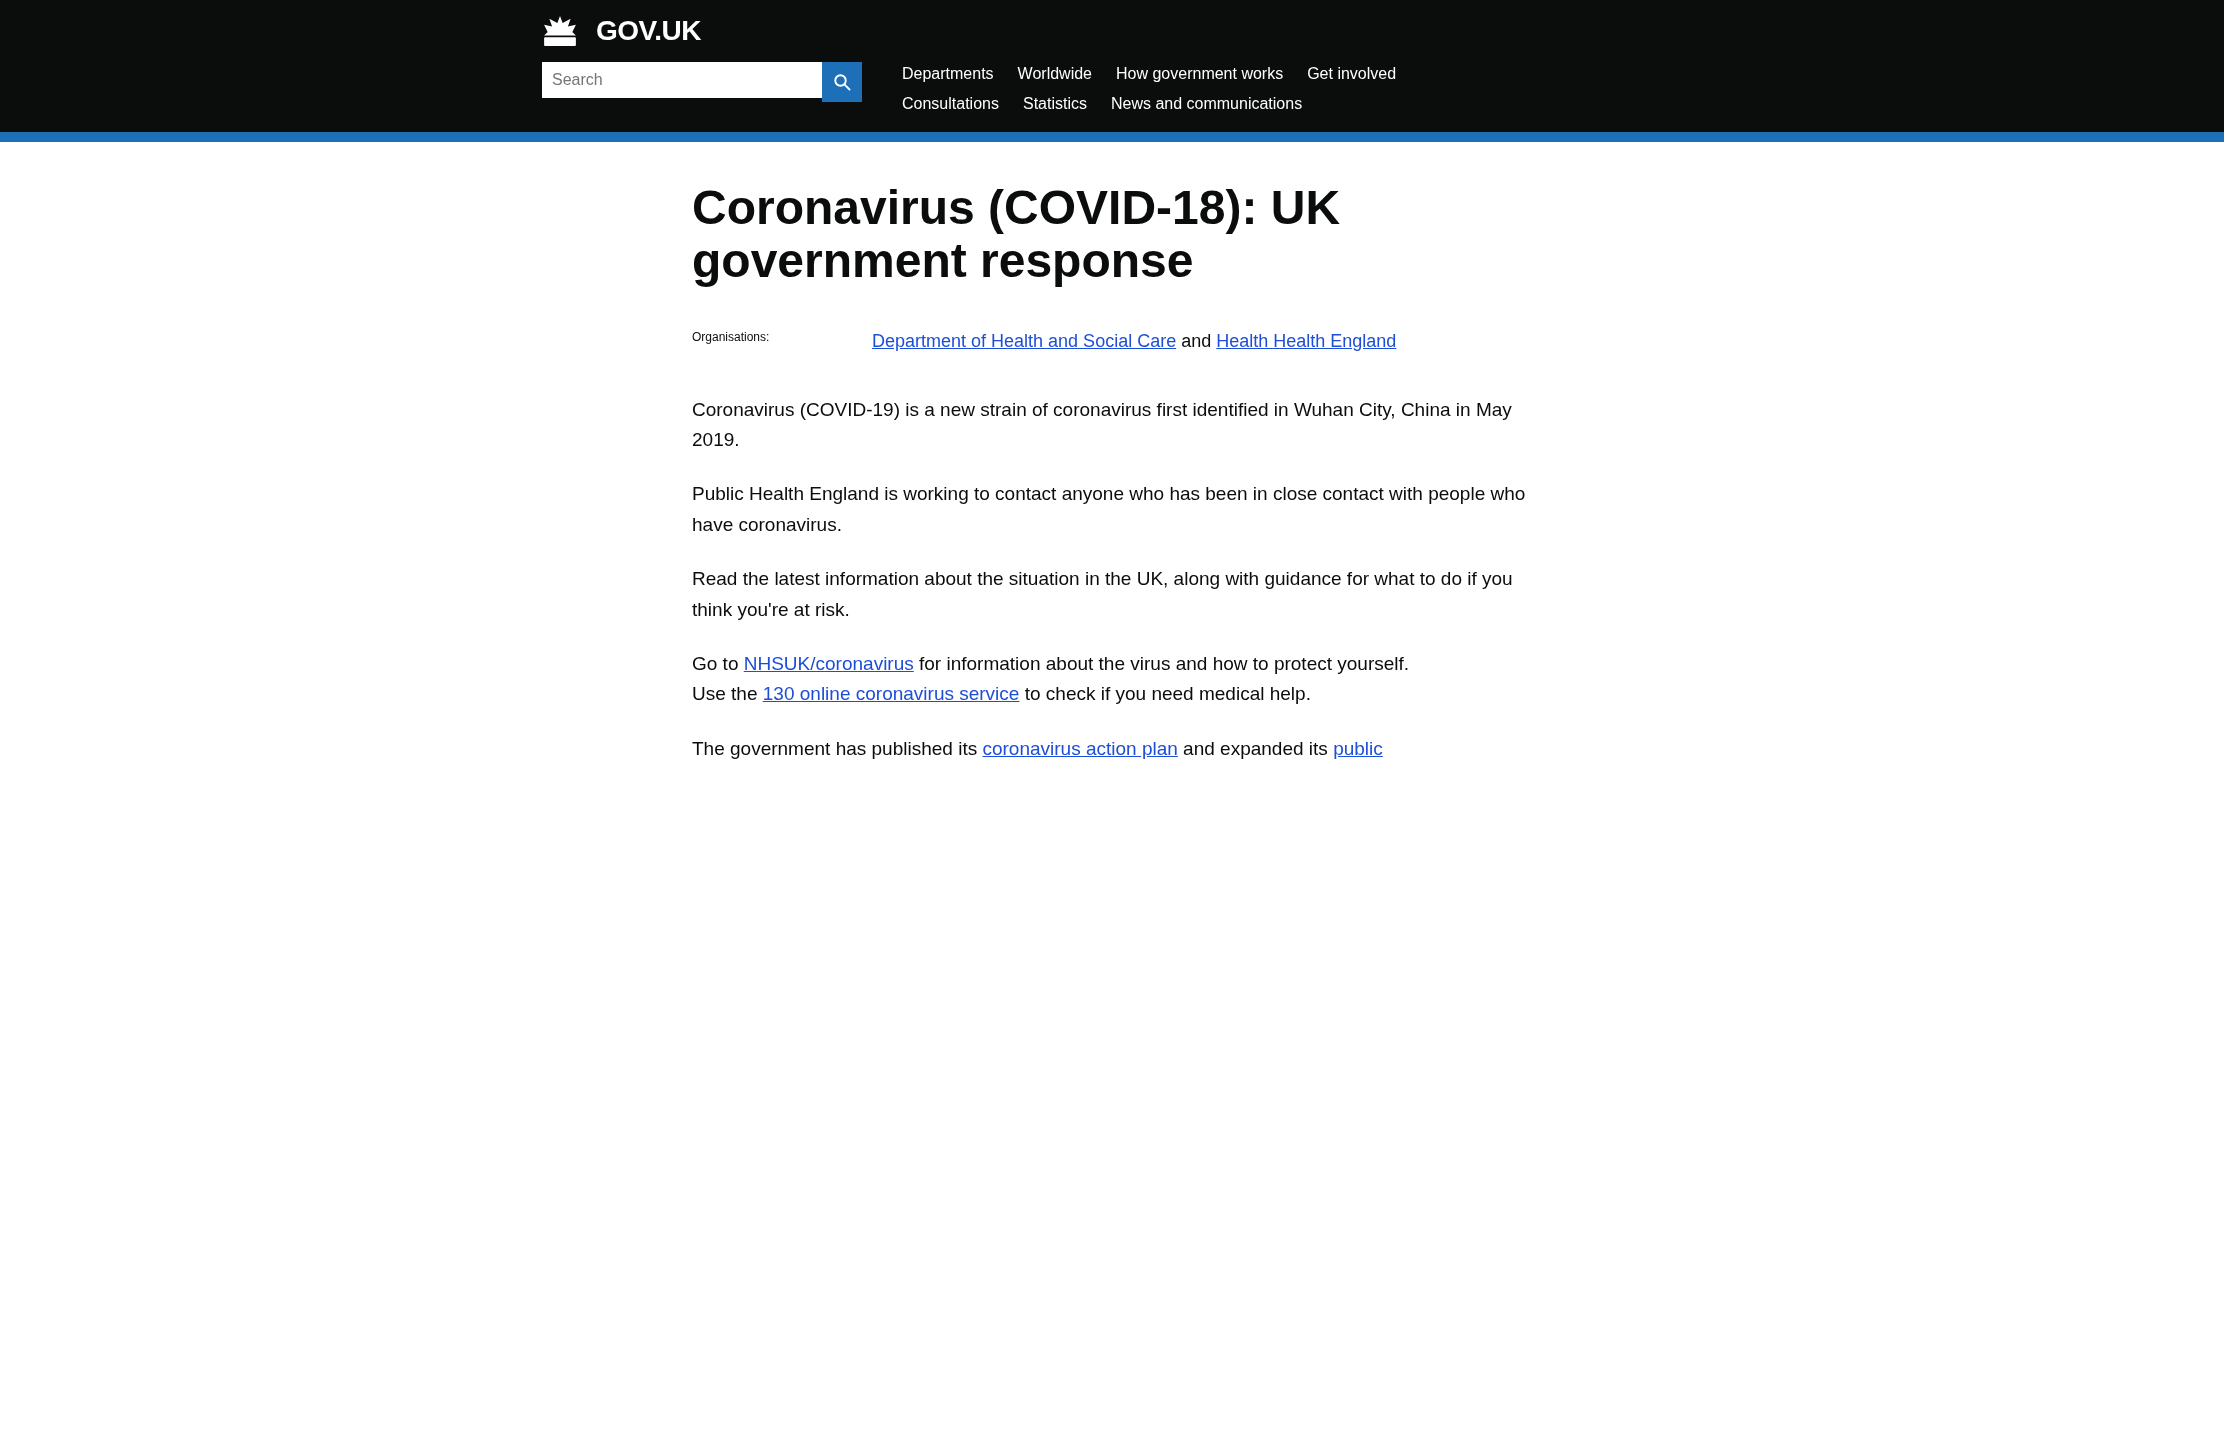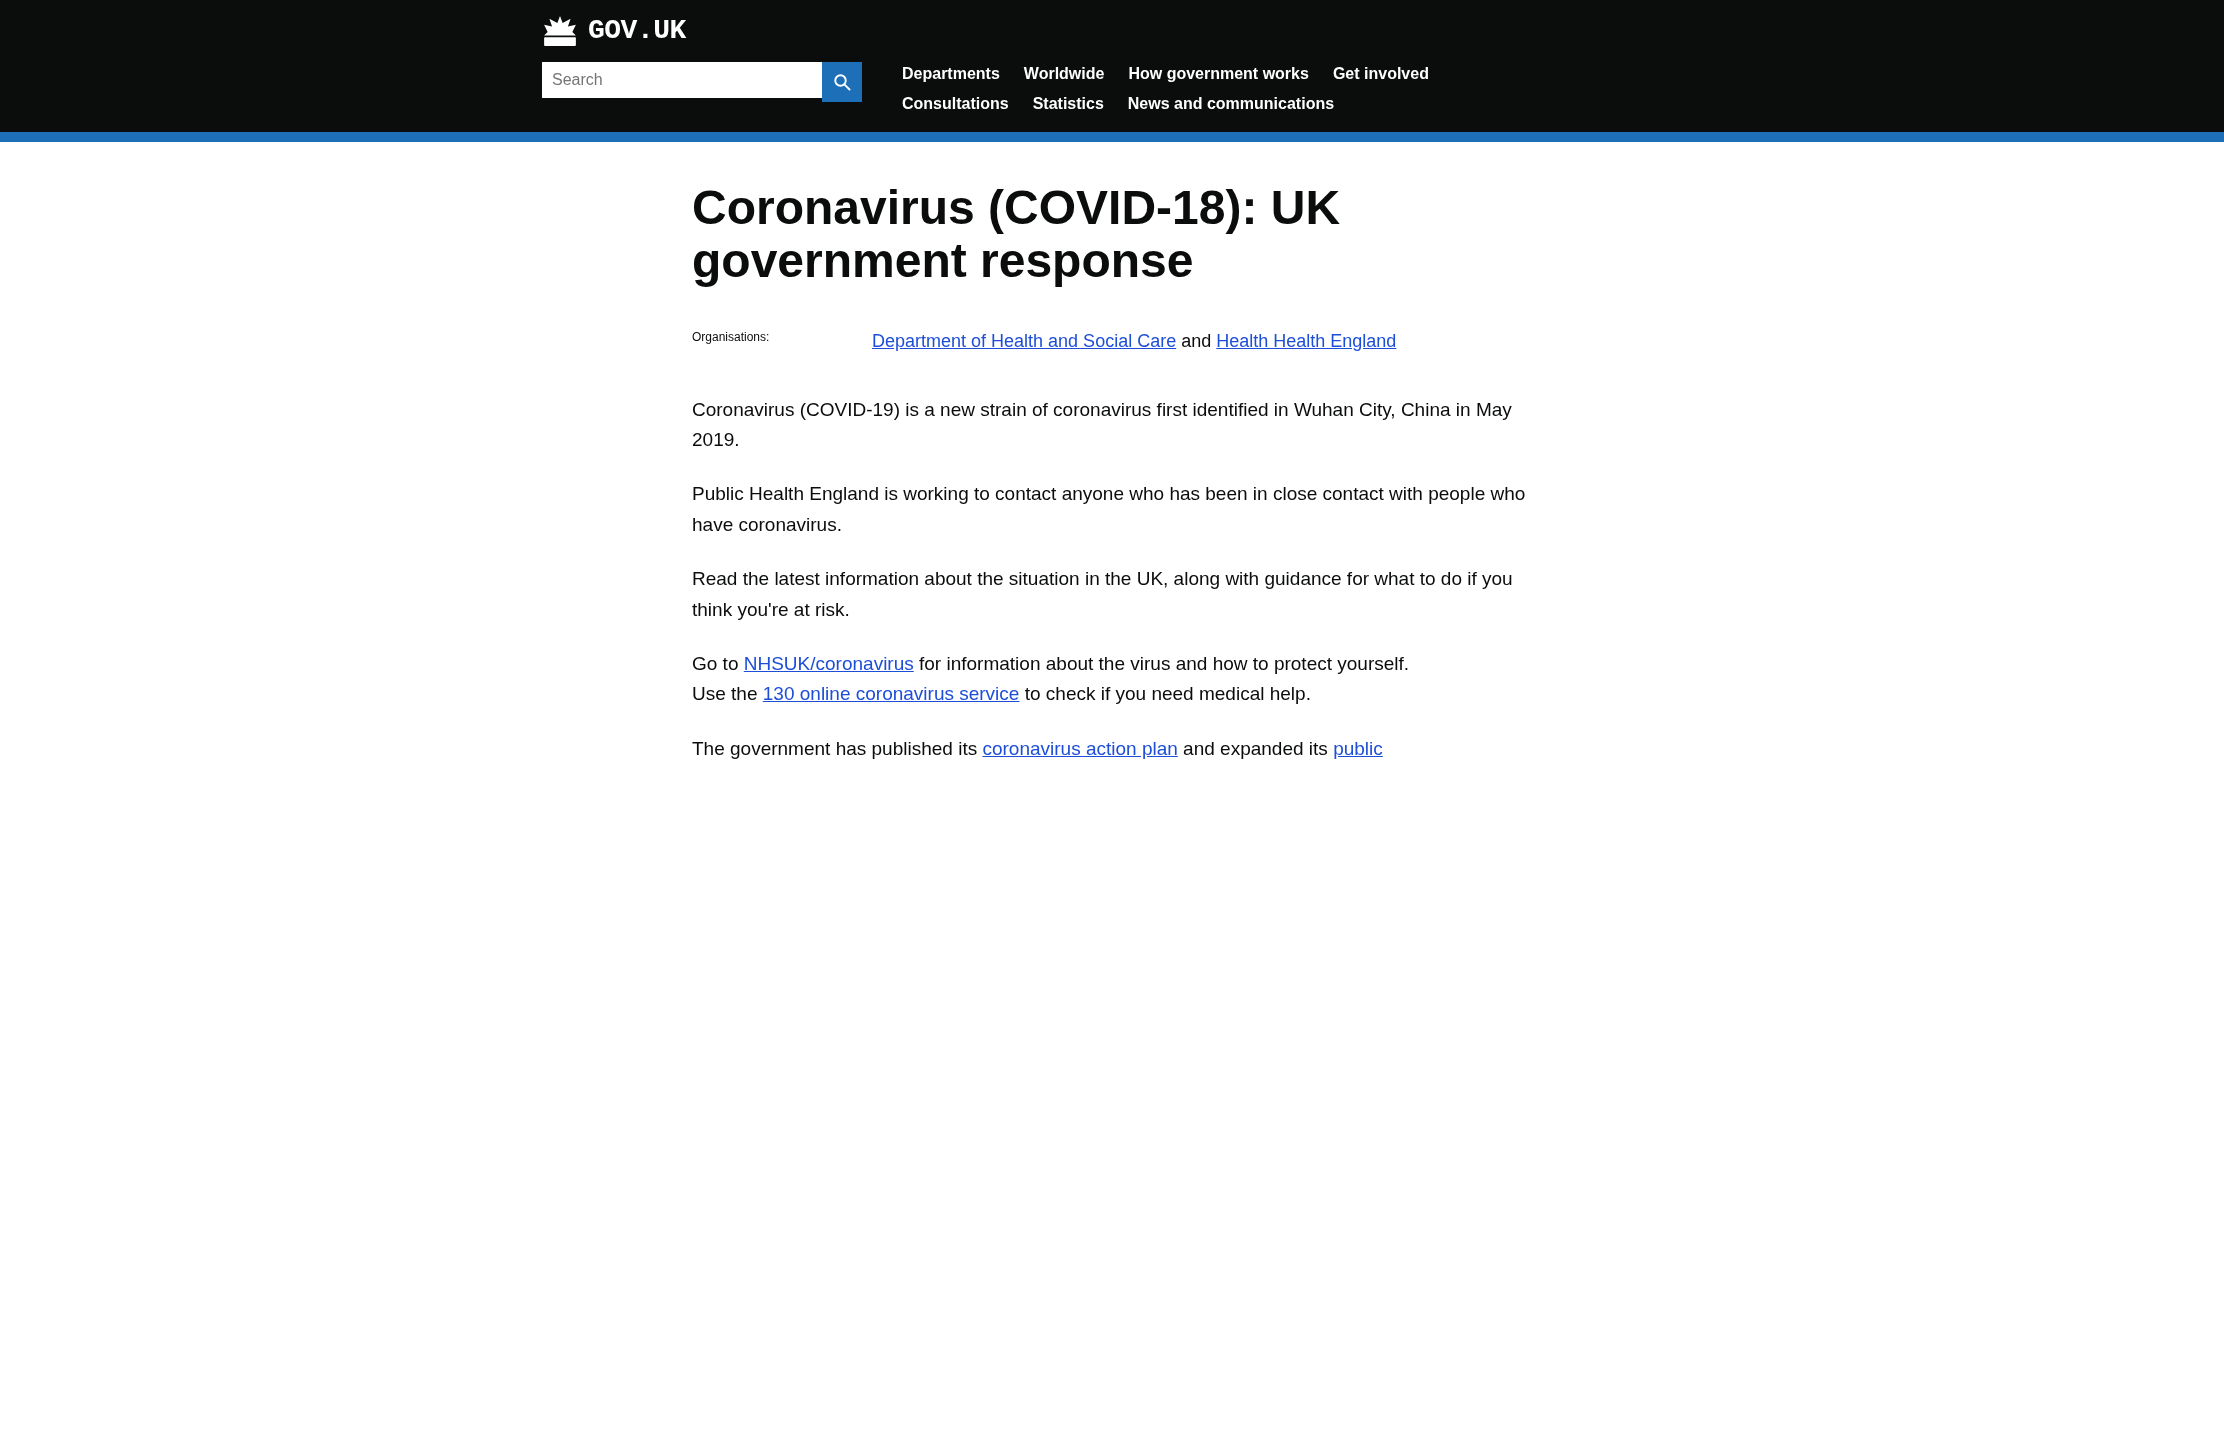--- a/index.html
+++ b/index.html
@@ -32,22 +32,21 @@
       display: flex;
       align-items: center;
       margin-bottom: 10px;
     }
 
     .header-logo {
       display: flex;
       align-items: center;
       color: #ffffff;
       text-decoration: none;
-      gap: 10px;
-      font-family: Liberation Mono, monospace;
+      gap: 18px;
     }
 
     .crown-icon {
       width: 36px;
       height: 30px;
       fill: white;
     }
 
     .gov-uk-text {
       font-size: 28px;
@@ -109,21 +108,21 @@
       display: flex;
       gap: 24px;
       width: 100%;
       margin-bottom: 6px;
     }
 
     .nav-link {
       color: #ffffff;
       text-decoration: none;
       font-size: 16px;
-      font-weight: 700;
+      font-weight: 400;
       white-space: nowrap;
     }
 
     
     .blue-bar {
       height: 10px;
       background-color: #1d70b8;
     }
 
     

